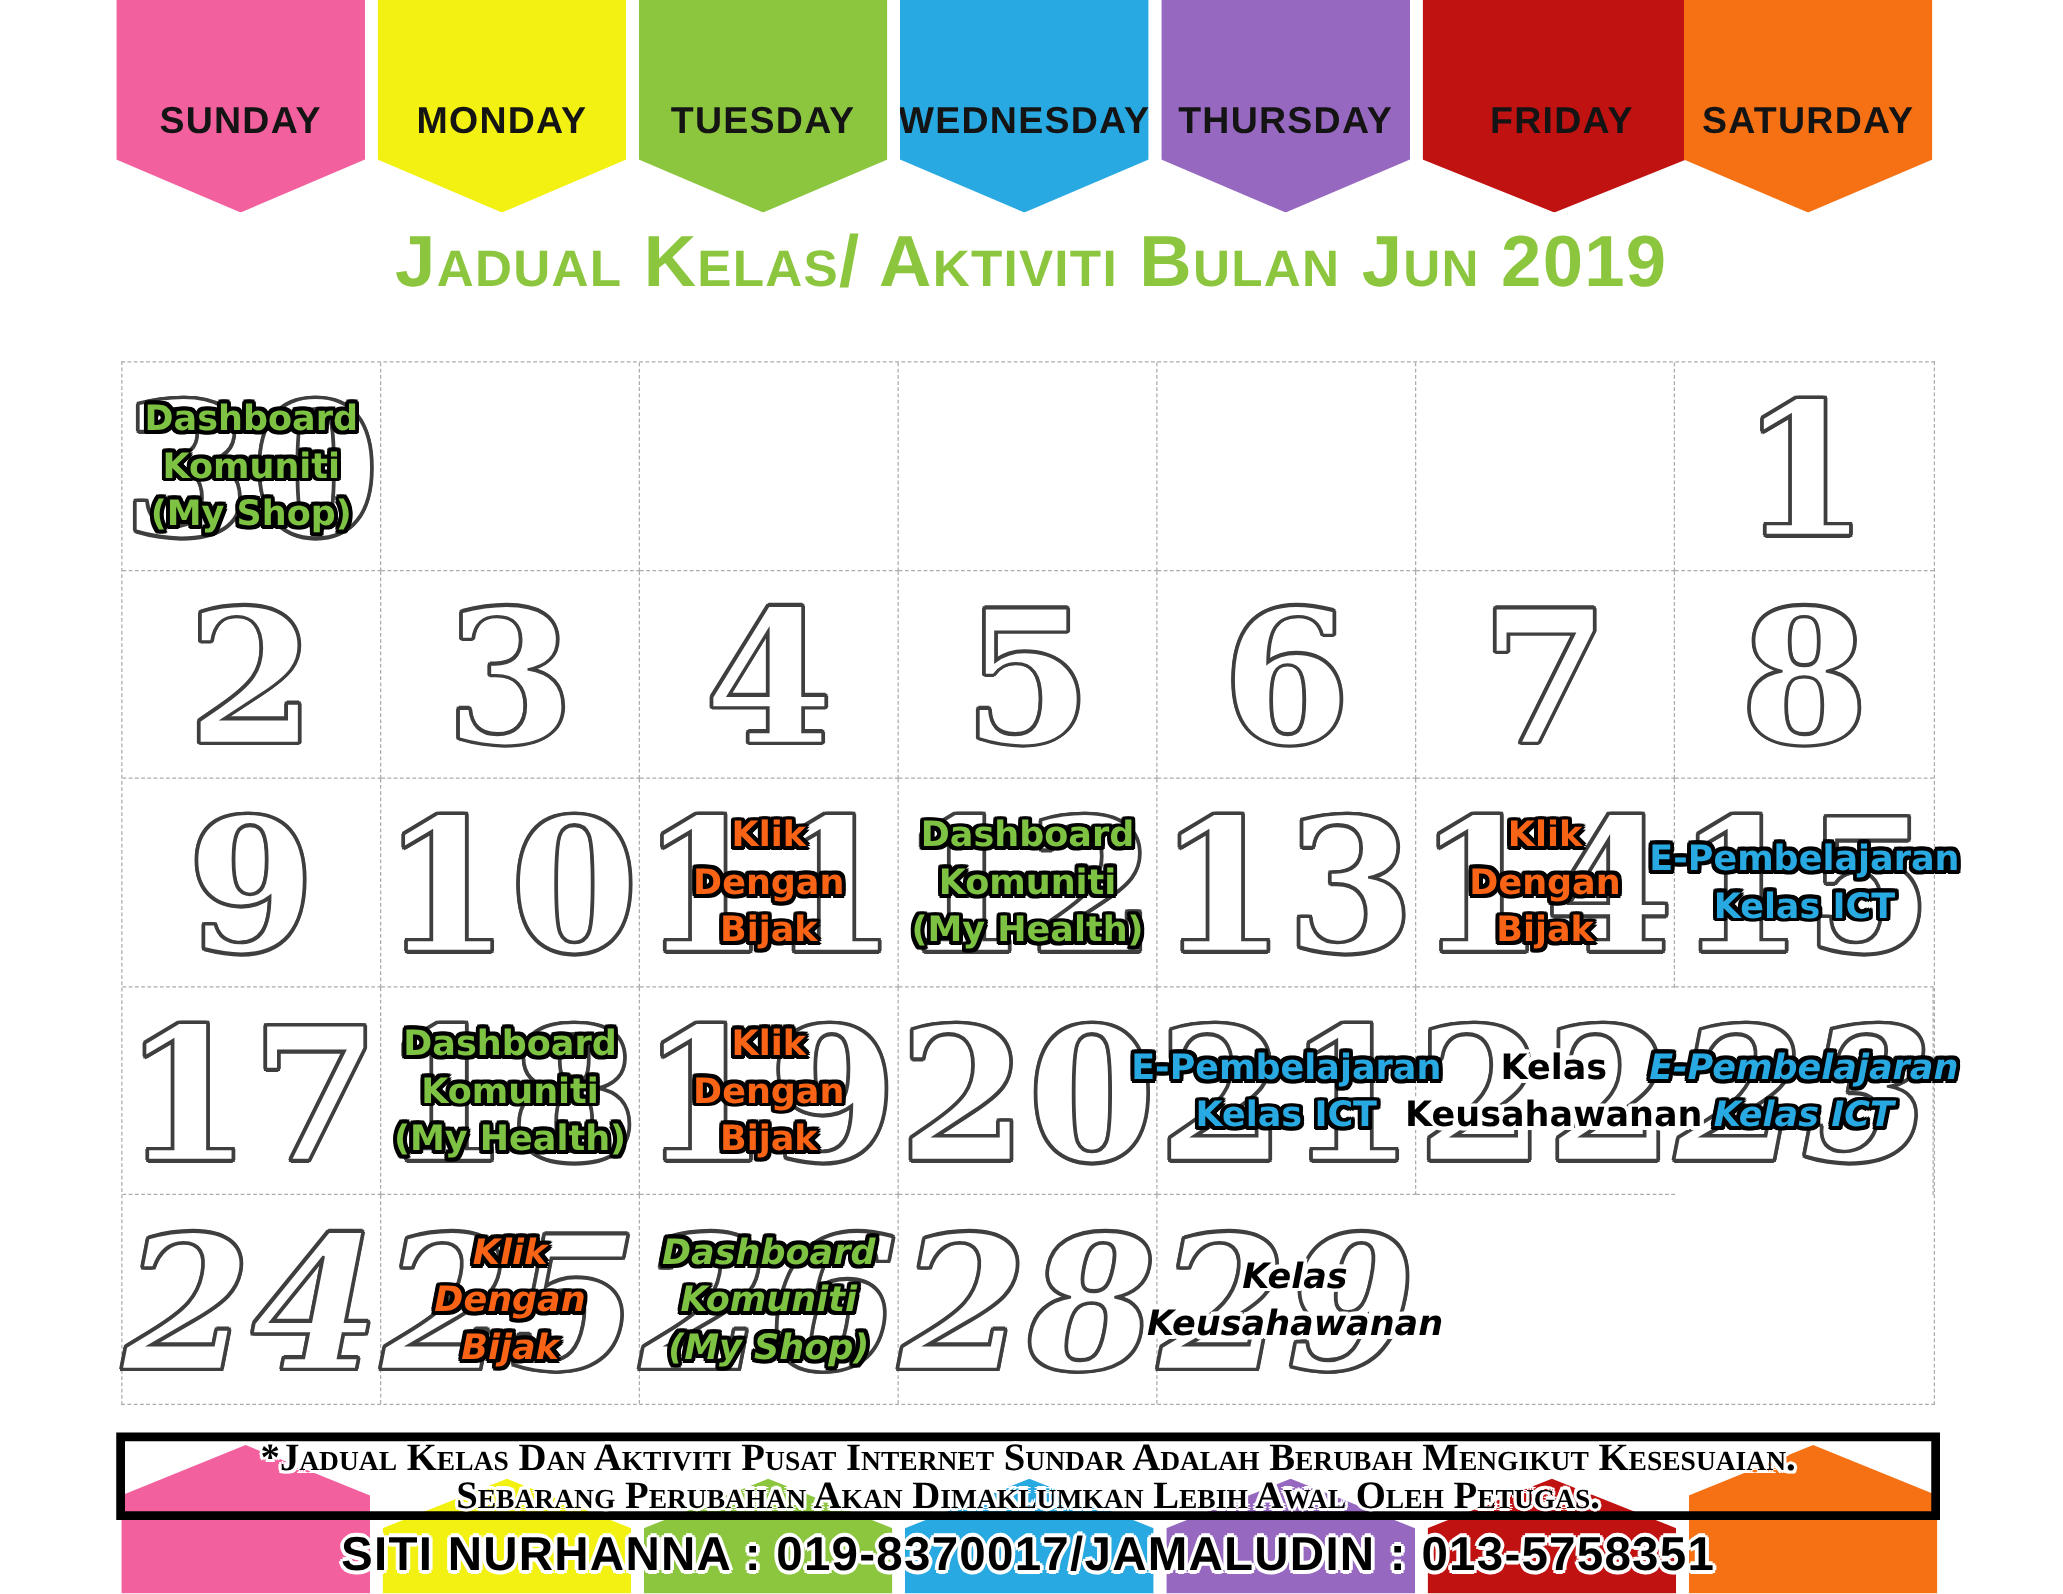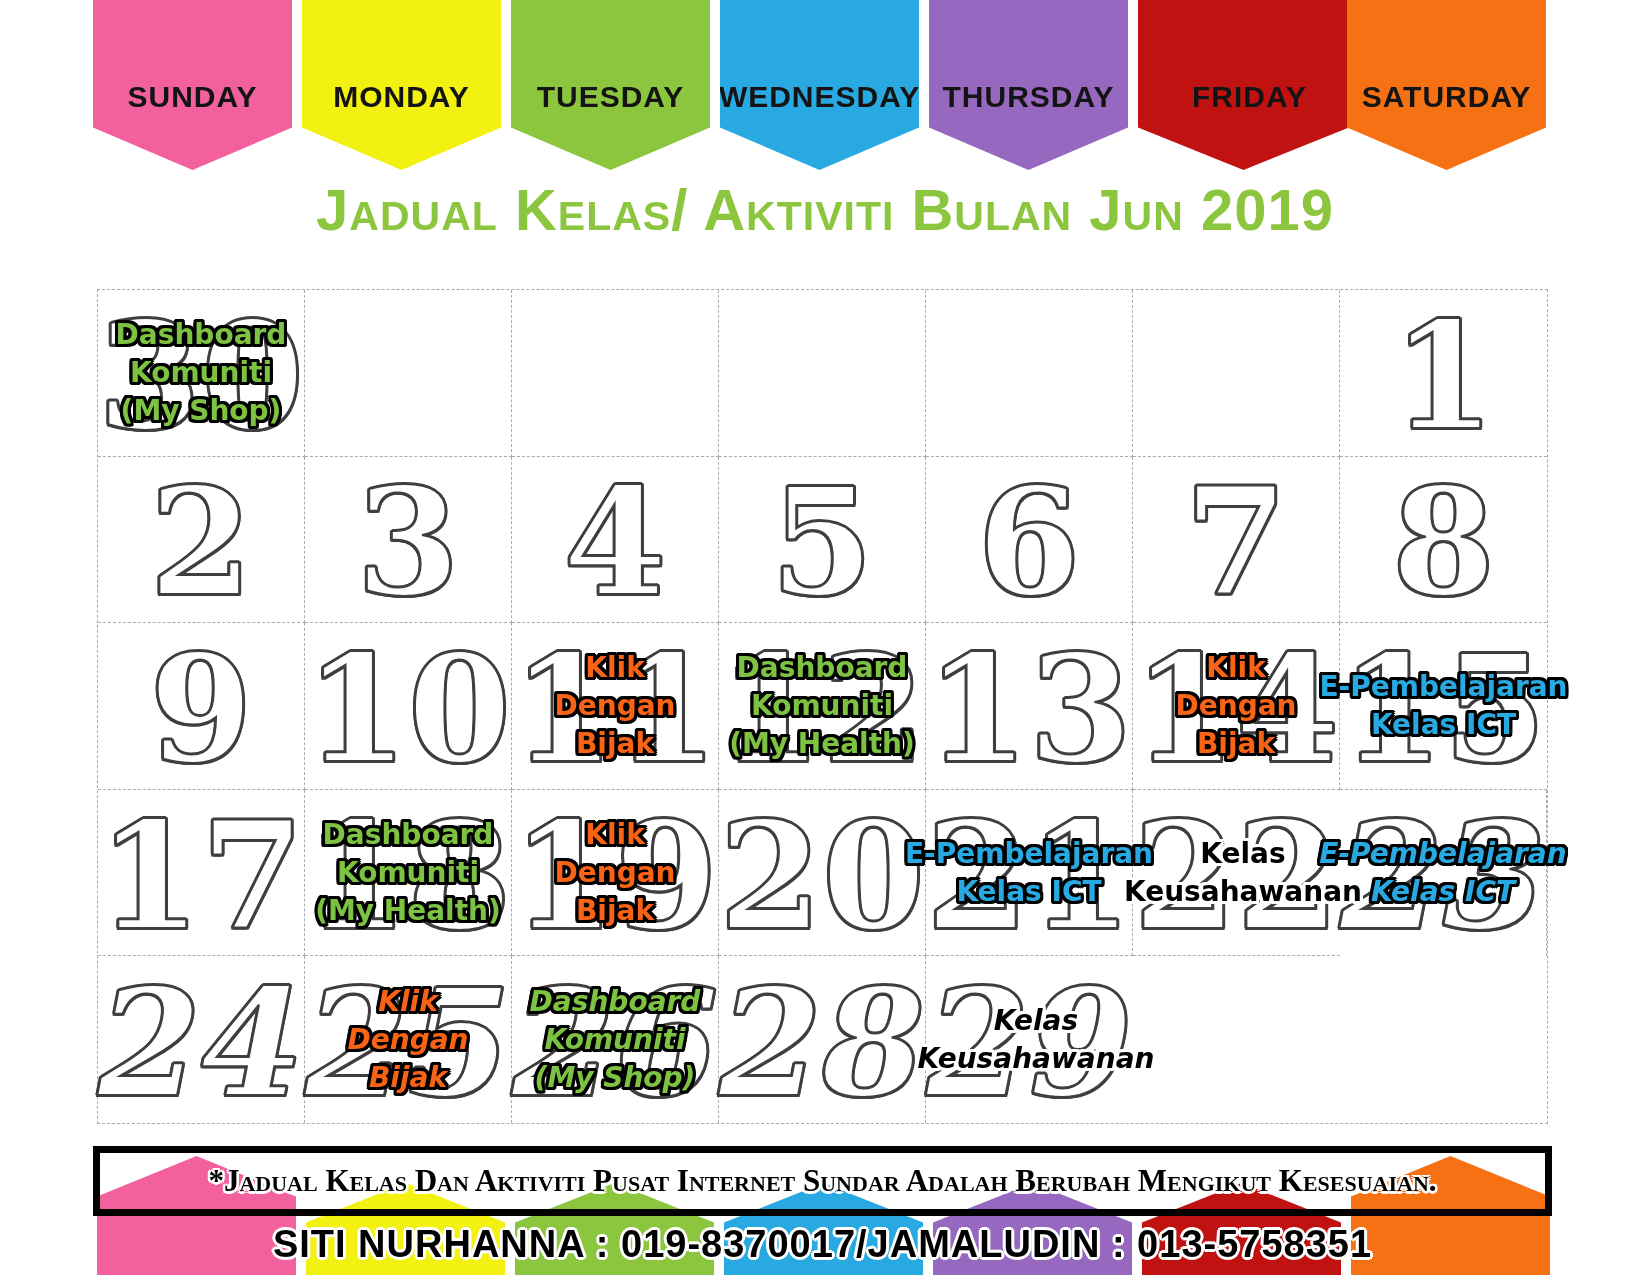--- a/index.html
+++ b/index.html
@@ -287,17 +287,18 @@
       <div class="bflag short" style="left: 515px; background: rgb(140, 198, 63);"></div>
       <div class="bflag short" style="left: 724px; background: rgb(41, 169, 225);"></div>
       <div class="bflag short" style="left: 933px; background: rgb(151, 104, 191);"></div>
       <div class="bflag short" style="left: 1142px; background: rgb(193, 18, 18);"></div>
       <div class="bflag tall" style="left: 1351px; background: rgb(245, 113, 20);"></div>
     </div>
 
   <div class="notice-border"></div>
   <div class="notice-text">
     <div class="notice-line">*Jadual Kelas Dan Aktiviti Pusat Internet Sundar Adalah Berubah Mengikut Kesesuaian.</div>
+    <div class="notice-line">Sebarang Perubahan Akan Dimaklumkan Lebih Awal Oleh Petugas.</div>
   </div>
 
   <div class="phone">SITI NURHANNA : 019-8370017/JAMALUDIN : 013-5758351</div>
 
 </div>
 
 </body></html>

